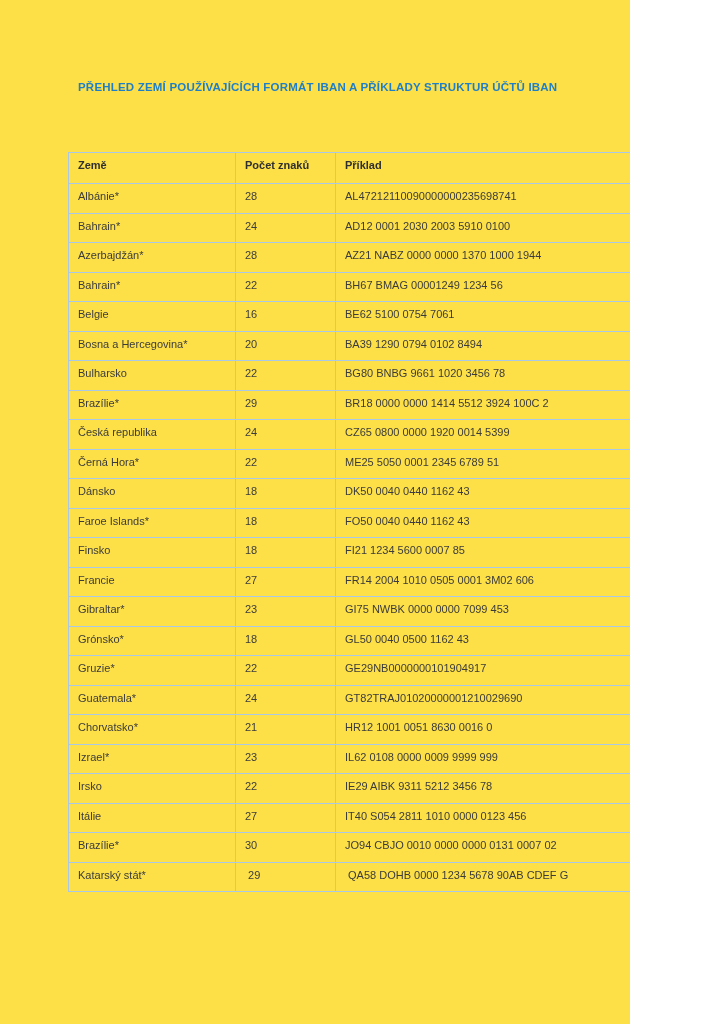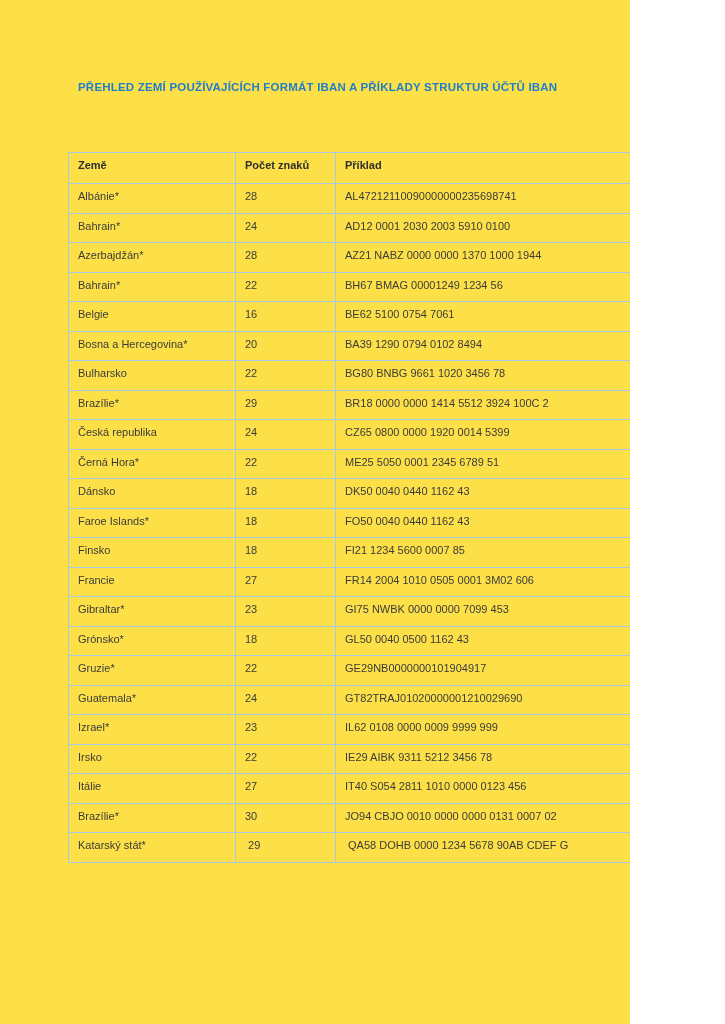--- a/index.html
+++ b/index.html
@@ -169,20 +169,25 @@
           <td>Gruzie*</td>
           <td>22</td>
           <td>GE29NB0000000101904917</td>
         </tr>
         <tr>
           <td>Guatemala*</td>
           <td>24</td>
           <td>GT82TRAJ01020000001210029690</td>
         </tr>
         <tr>
+          <td>Chorvatsko*</td>
+          <td>21</td>
+          <td>HR12 1001 0051 8630 0016 0</td>
+        </tr>
+        <tr>
           <td>Izrael*</td>
           <td>23</td>
           <td>IL62 0108 0000 0009 9999 999</td>
         </tr>
         <tr>
           <td>Irsko</td>
           <td>22</td>
           <td>IE29 AIBK 9311 5212 3456 78</td>
         </tr>
         <tr>

